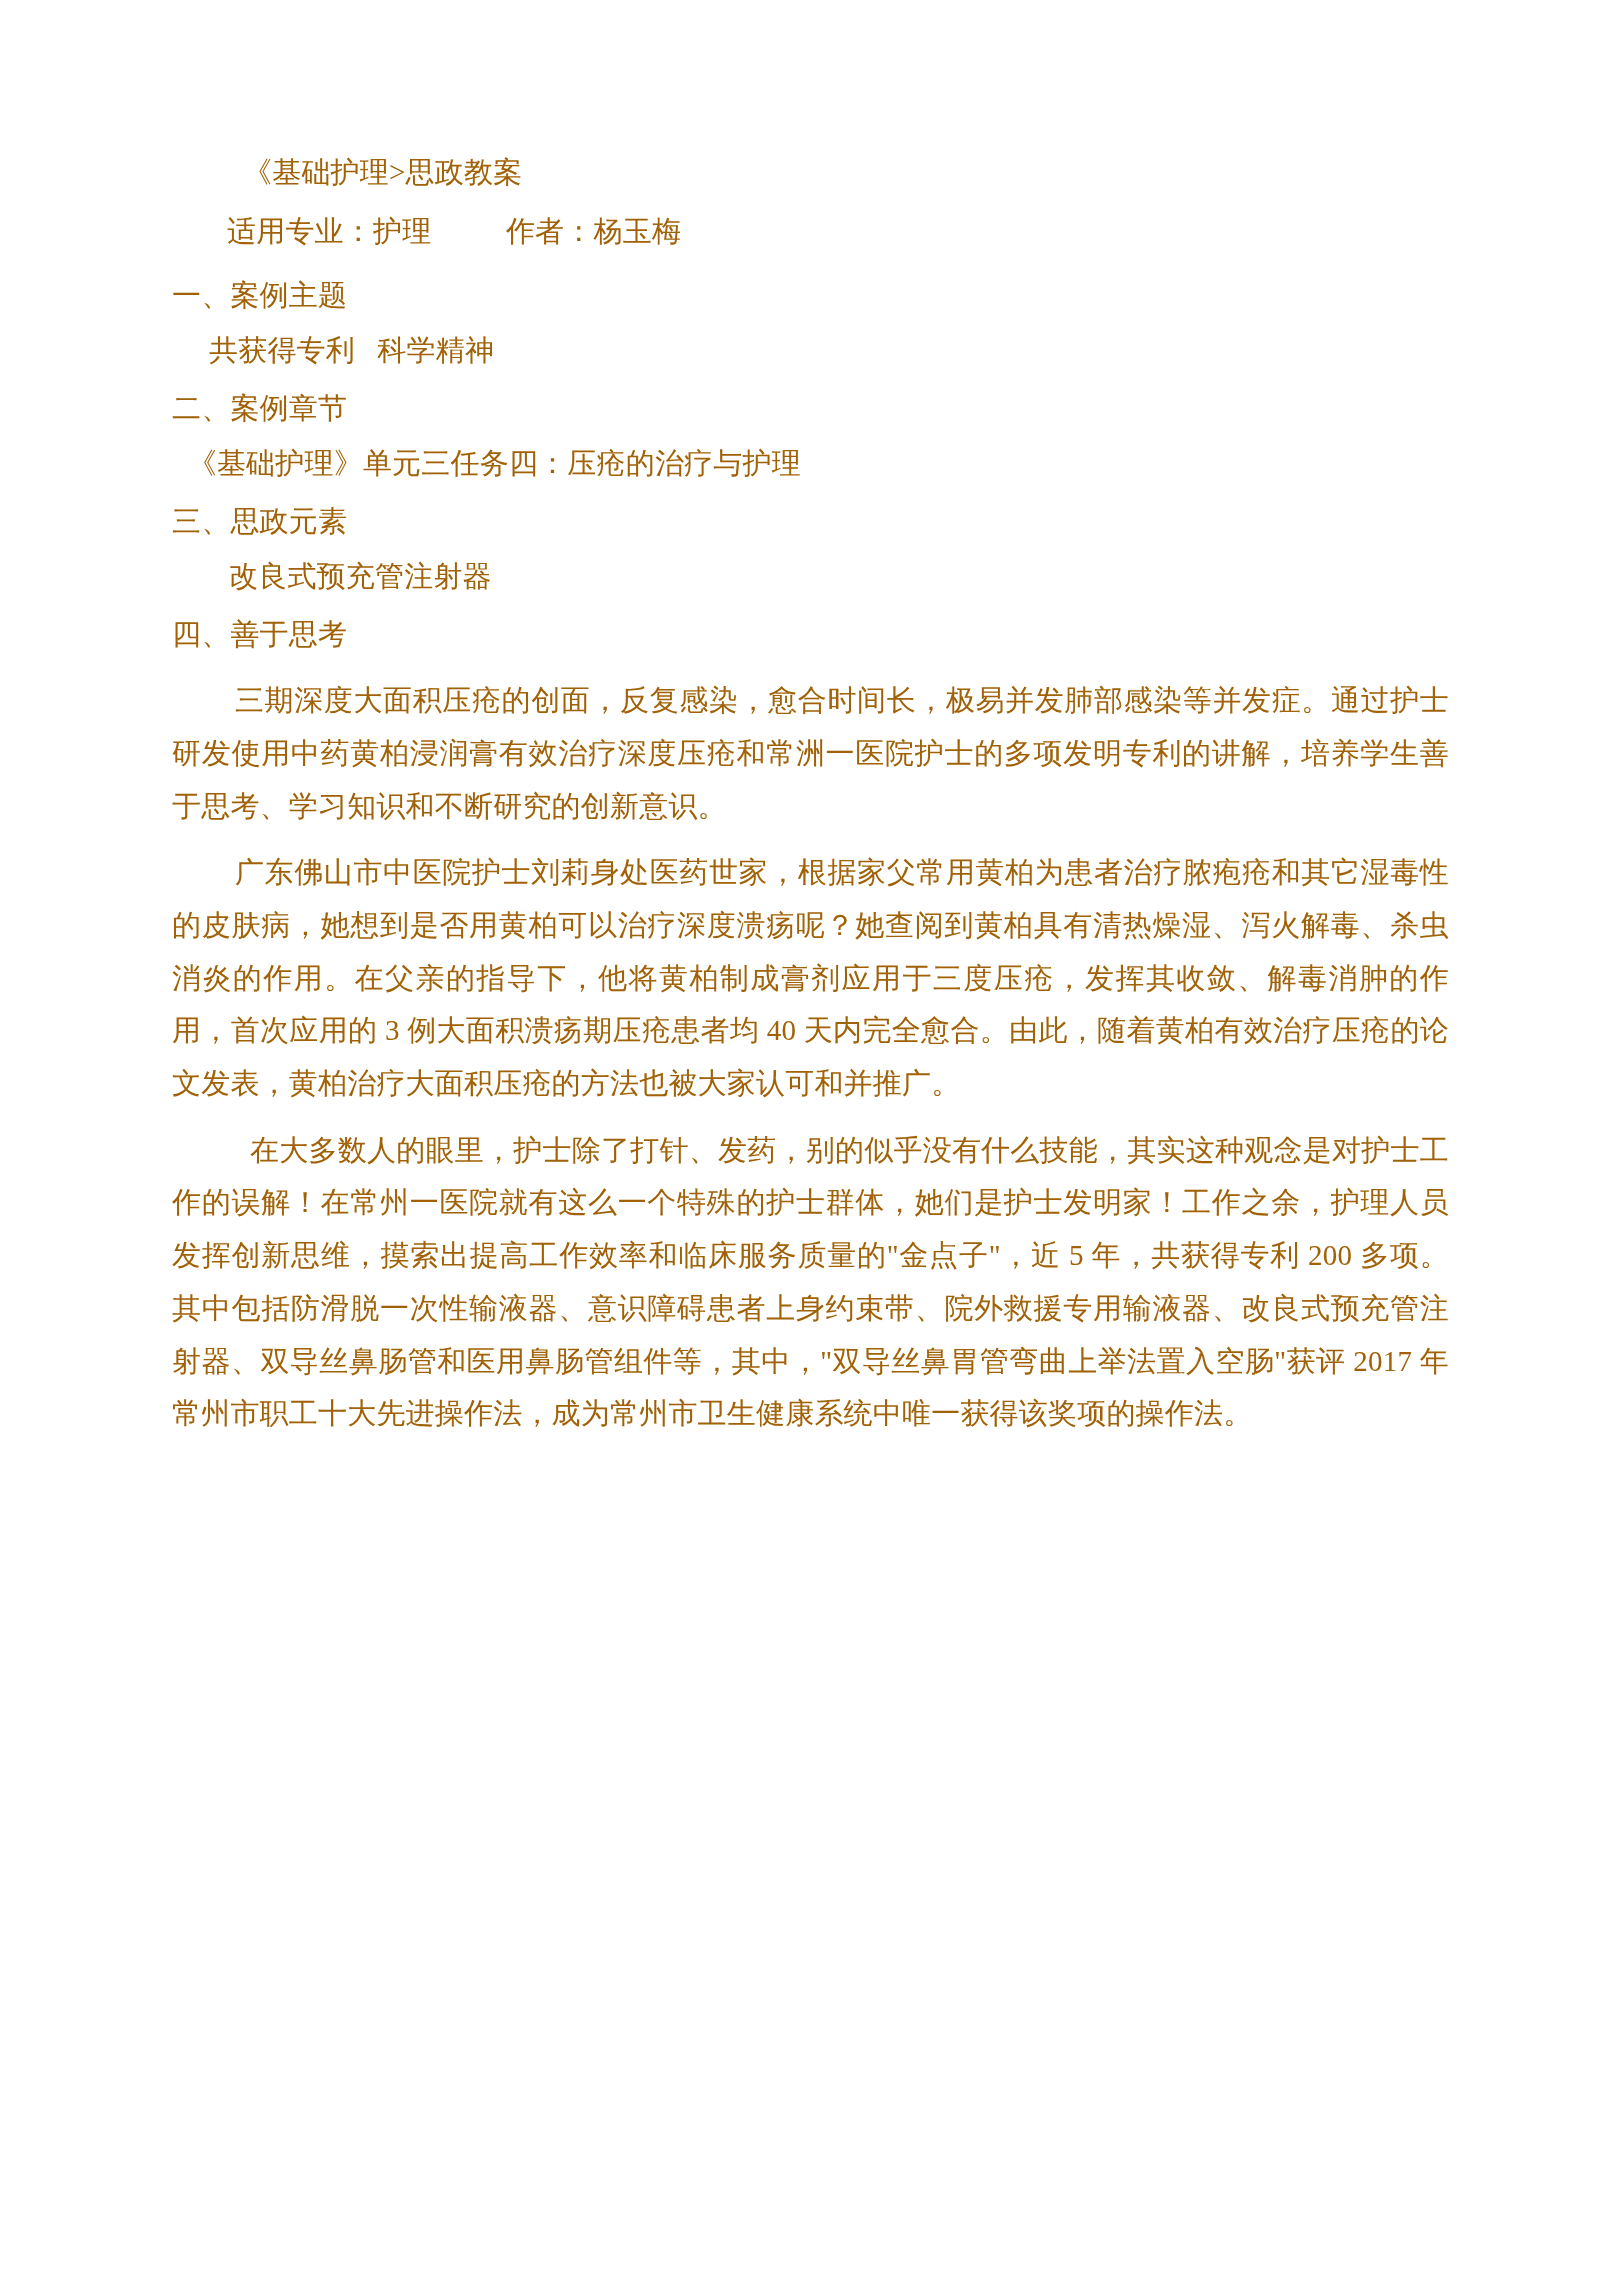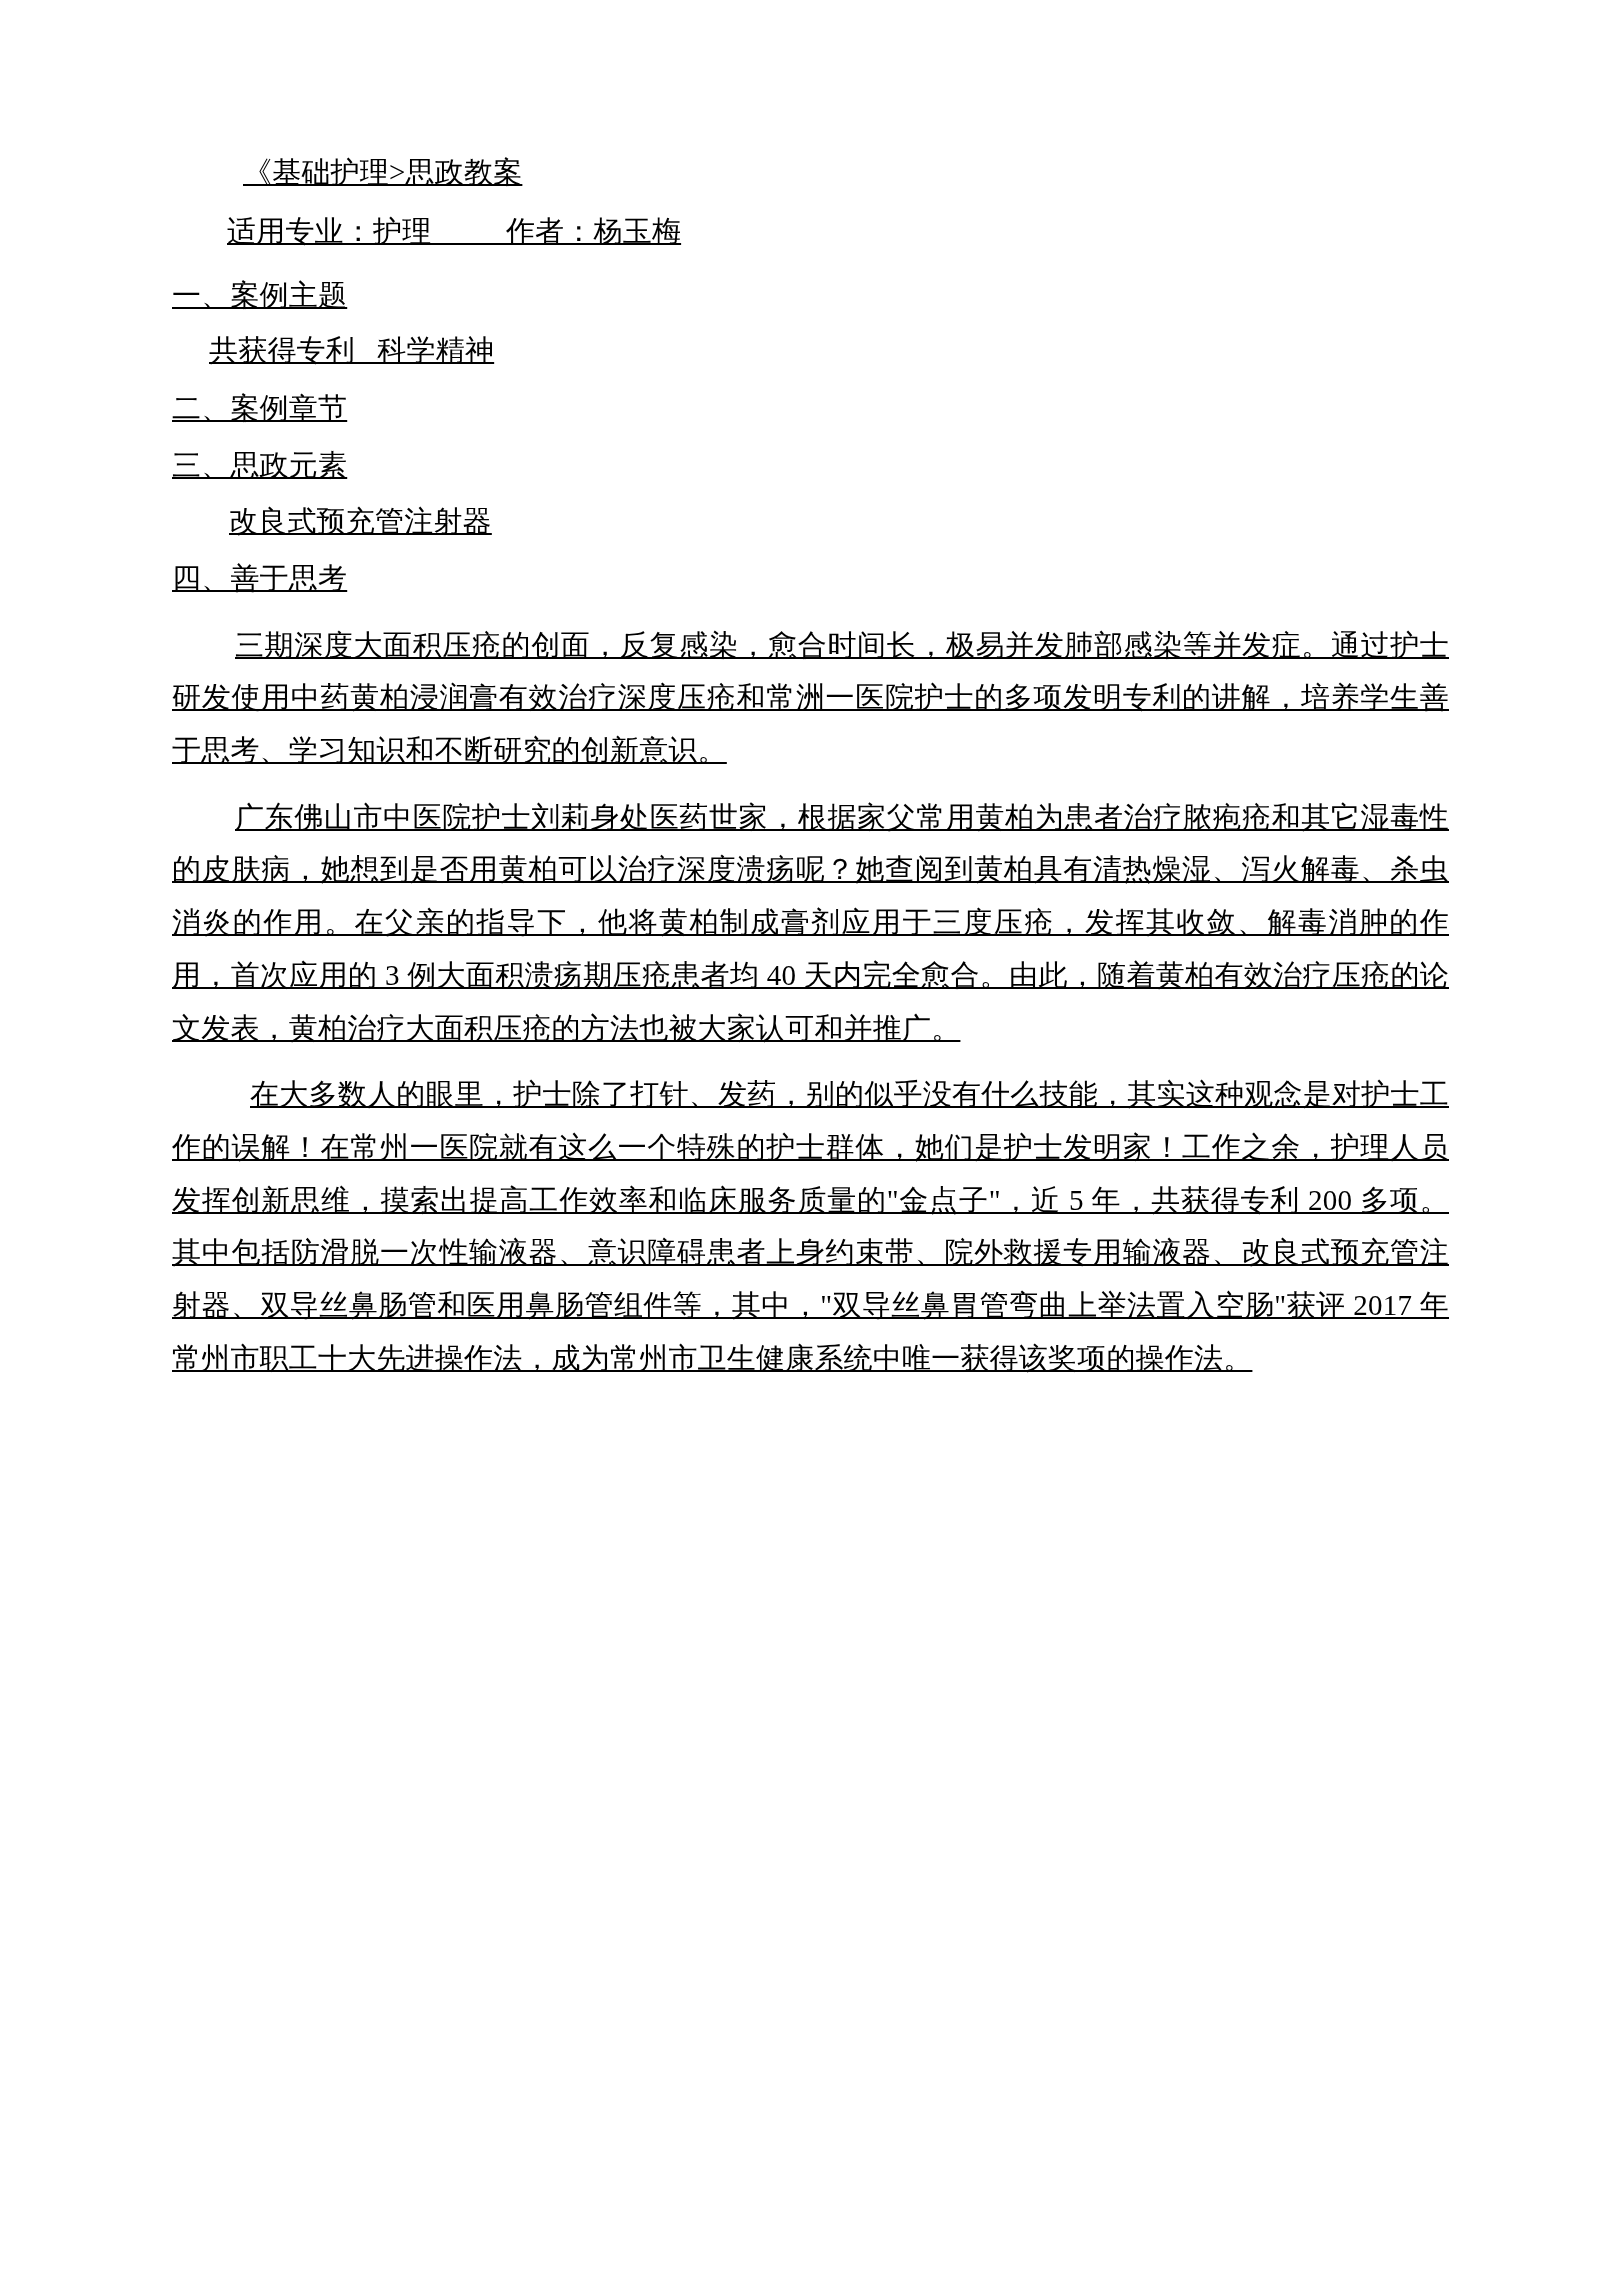--- a/index.html
+++ b/index.html
@@ -18,23 +18,22 @@
     position: relative;
     width: 1621px;
     height: 2293px;
     box-sizing: border-box;
     padding: 147px 172px 118px 172px;
     background: #ffffff;
   }
   .doc-body {
     font-size: 29px;
     line-height: 1.78;
-    color: #000000;
+    color: #a16207;
     letter-spacing: 0.2px;
-    text-decoration: underline;
   }
   .line {
     white-space: pre-wrap;
   }
   .title-line {
     margin-left: 71px;
     margin-bottom: 7.8px;
     font-size: 29px;
   }
   .meta-line {
@@ -78,20 +77,21 @@
   <div class="doc-body">
 
     <div class="line title-line">《基础护理&gt;思政教案</div>
 
     <div class="line meta-line">适用专业：护理          作者：杨玉梅</div>
 
     <div class="line heading">一、案例主题</div>
     <div class="line sub-line">共获得专利   科学精神</div>
 
     <div class="line heading">二、案例章节</div>
+    <div class="line sub-line-2">《基础护理》单元三任务四：压疮的治疗与护理</div>
 
     <div class="line heading">三、思政元素</div>
     <div class="line sub-line-3">改良式预充管注射器</div>
 
     <div class="line heading">四、善于思考</div>
 
     <p class="para">三期深度大面积压疮的创面，反复感染，愈合时间长，极易并发肺部感染等并发症。通过护士研发使用中药黄柏浸润膏有效治疗深度压疮和常洲一医院护士的多项发明专利的讲解，培养学生善于思考、学习知识和不断研究的创新意识。</p>
 
     <p class="para">广东佛山市中医院护士刘莉身处医药世家，根据家父常用黄柏为患者治疗脓疱疮和其它湿毒性的皮肤病，她想到是否用黄柏可以治疗深度溃疡呢？她查阅到黄柏具有清热燥湿、泻火解毒、杀虫消炎的作用。在父亲的指导下，他将黄柏制成膏剂应用于三度压疮，发挥其收敛、解毒消肿的作用，首次应用的 3 例大面积溃疡期压疮患者均 40 天内完全愈合。由此，随着黄柏有效治疗压疮的论文发表，黄柏治疗大面积压疮的方法也被大家认可和并推广。</p>
 

